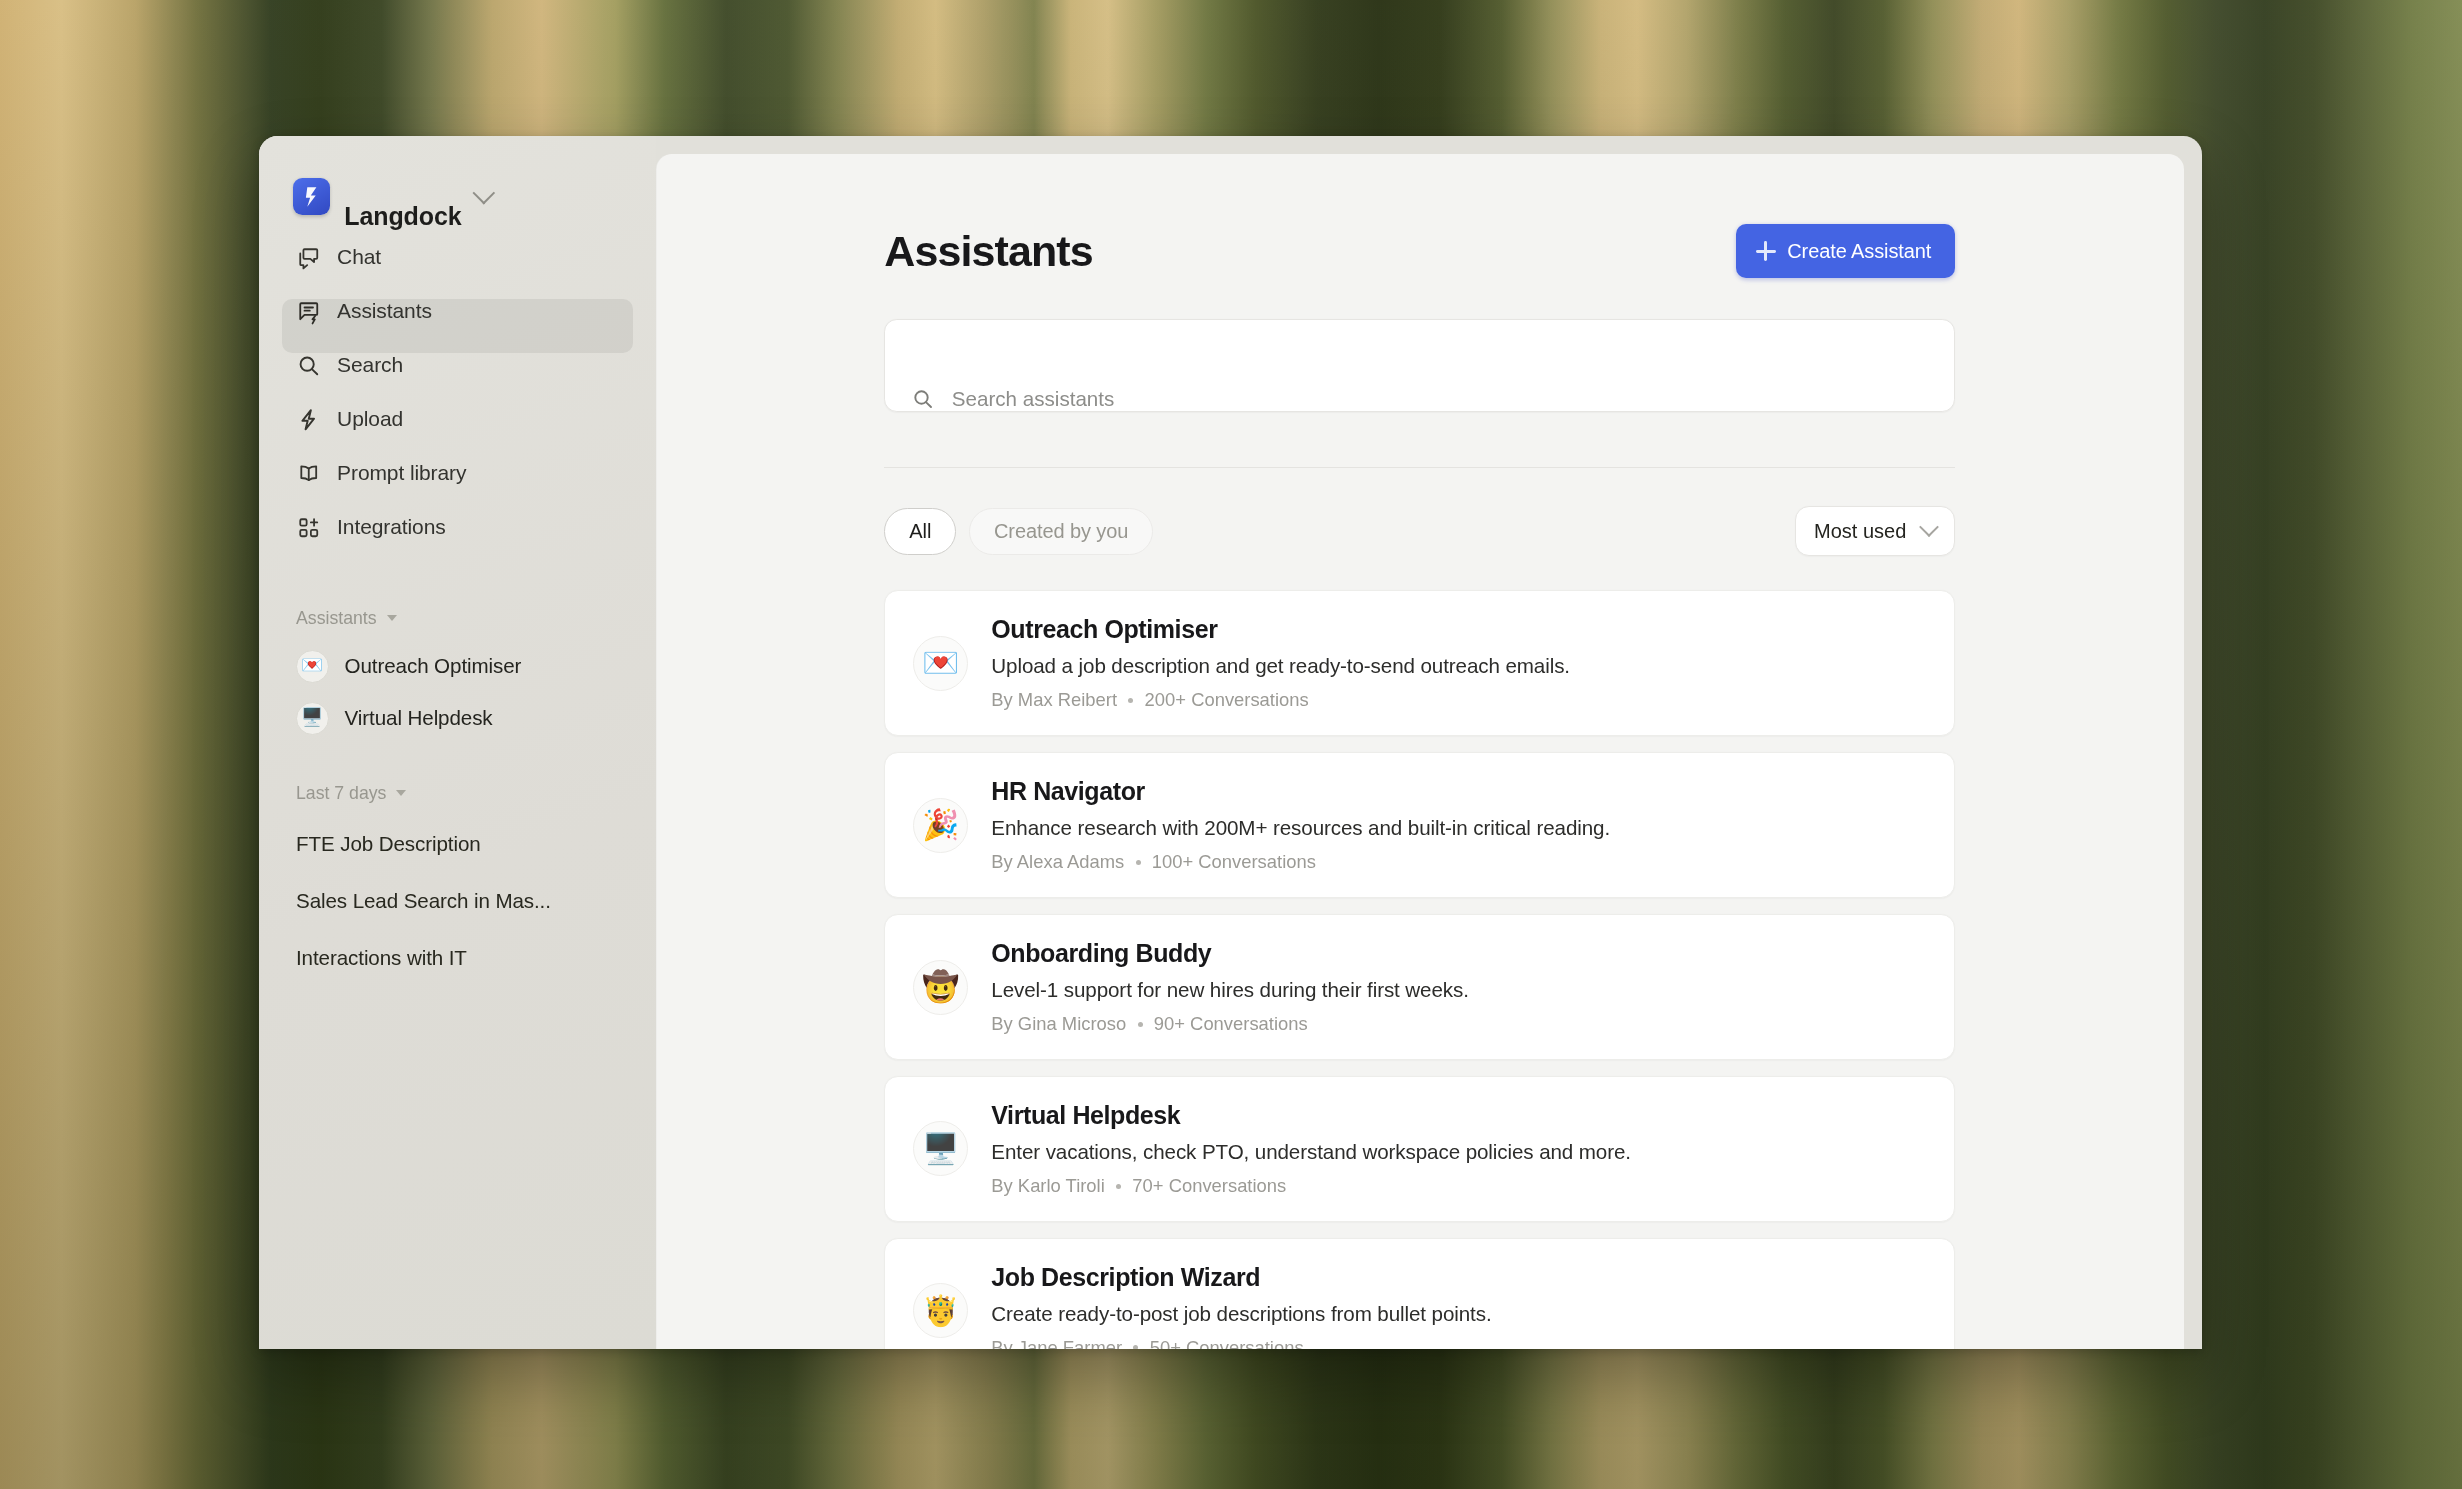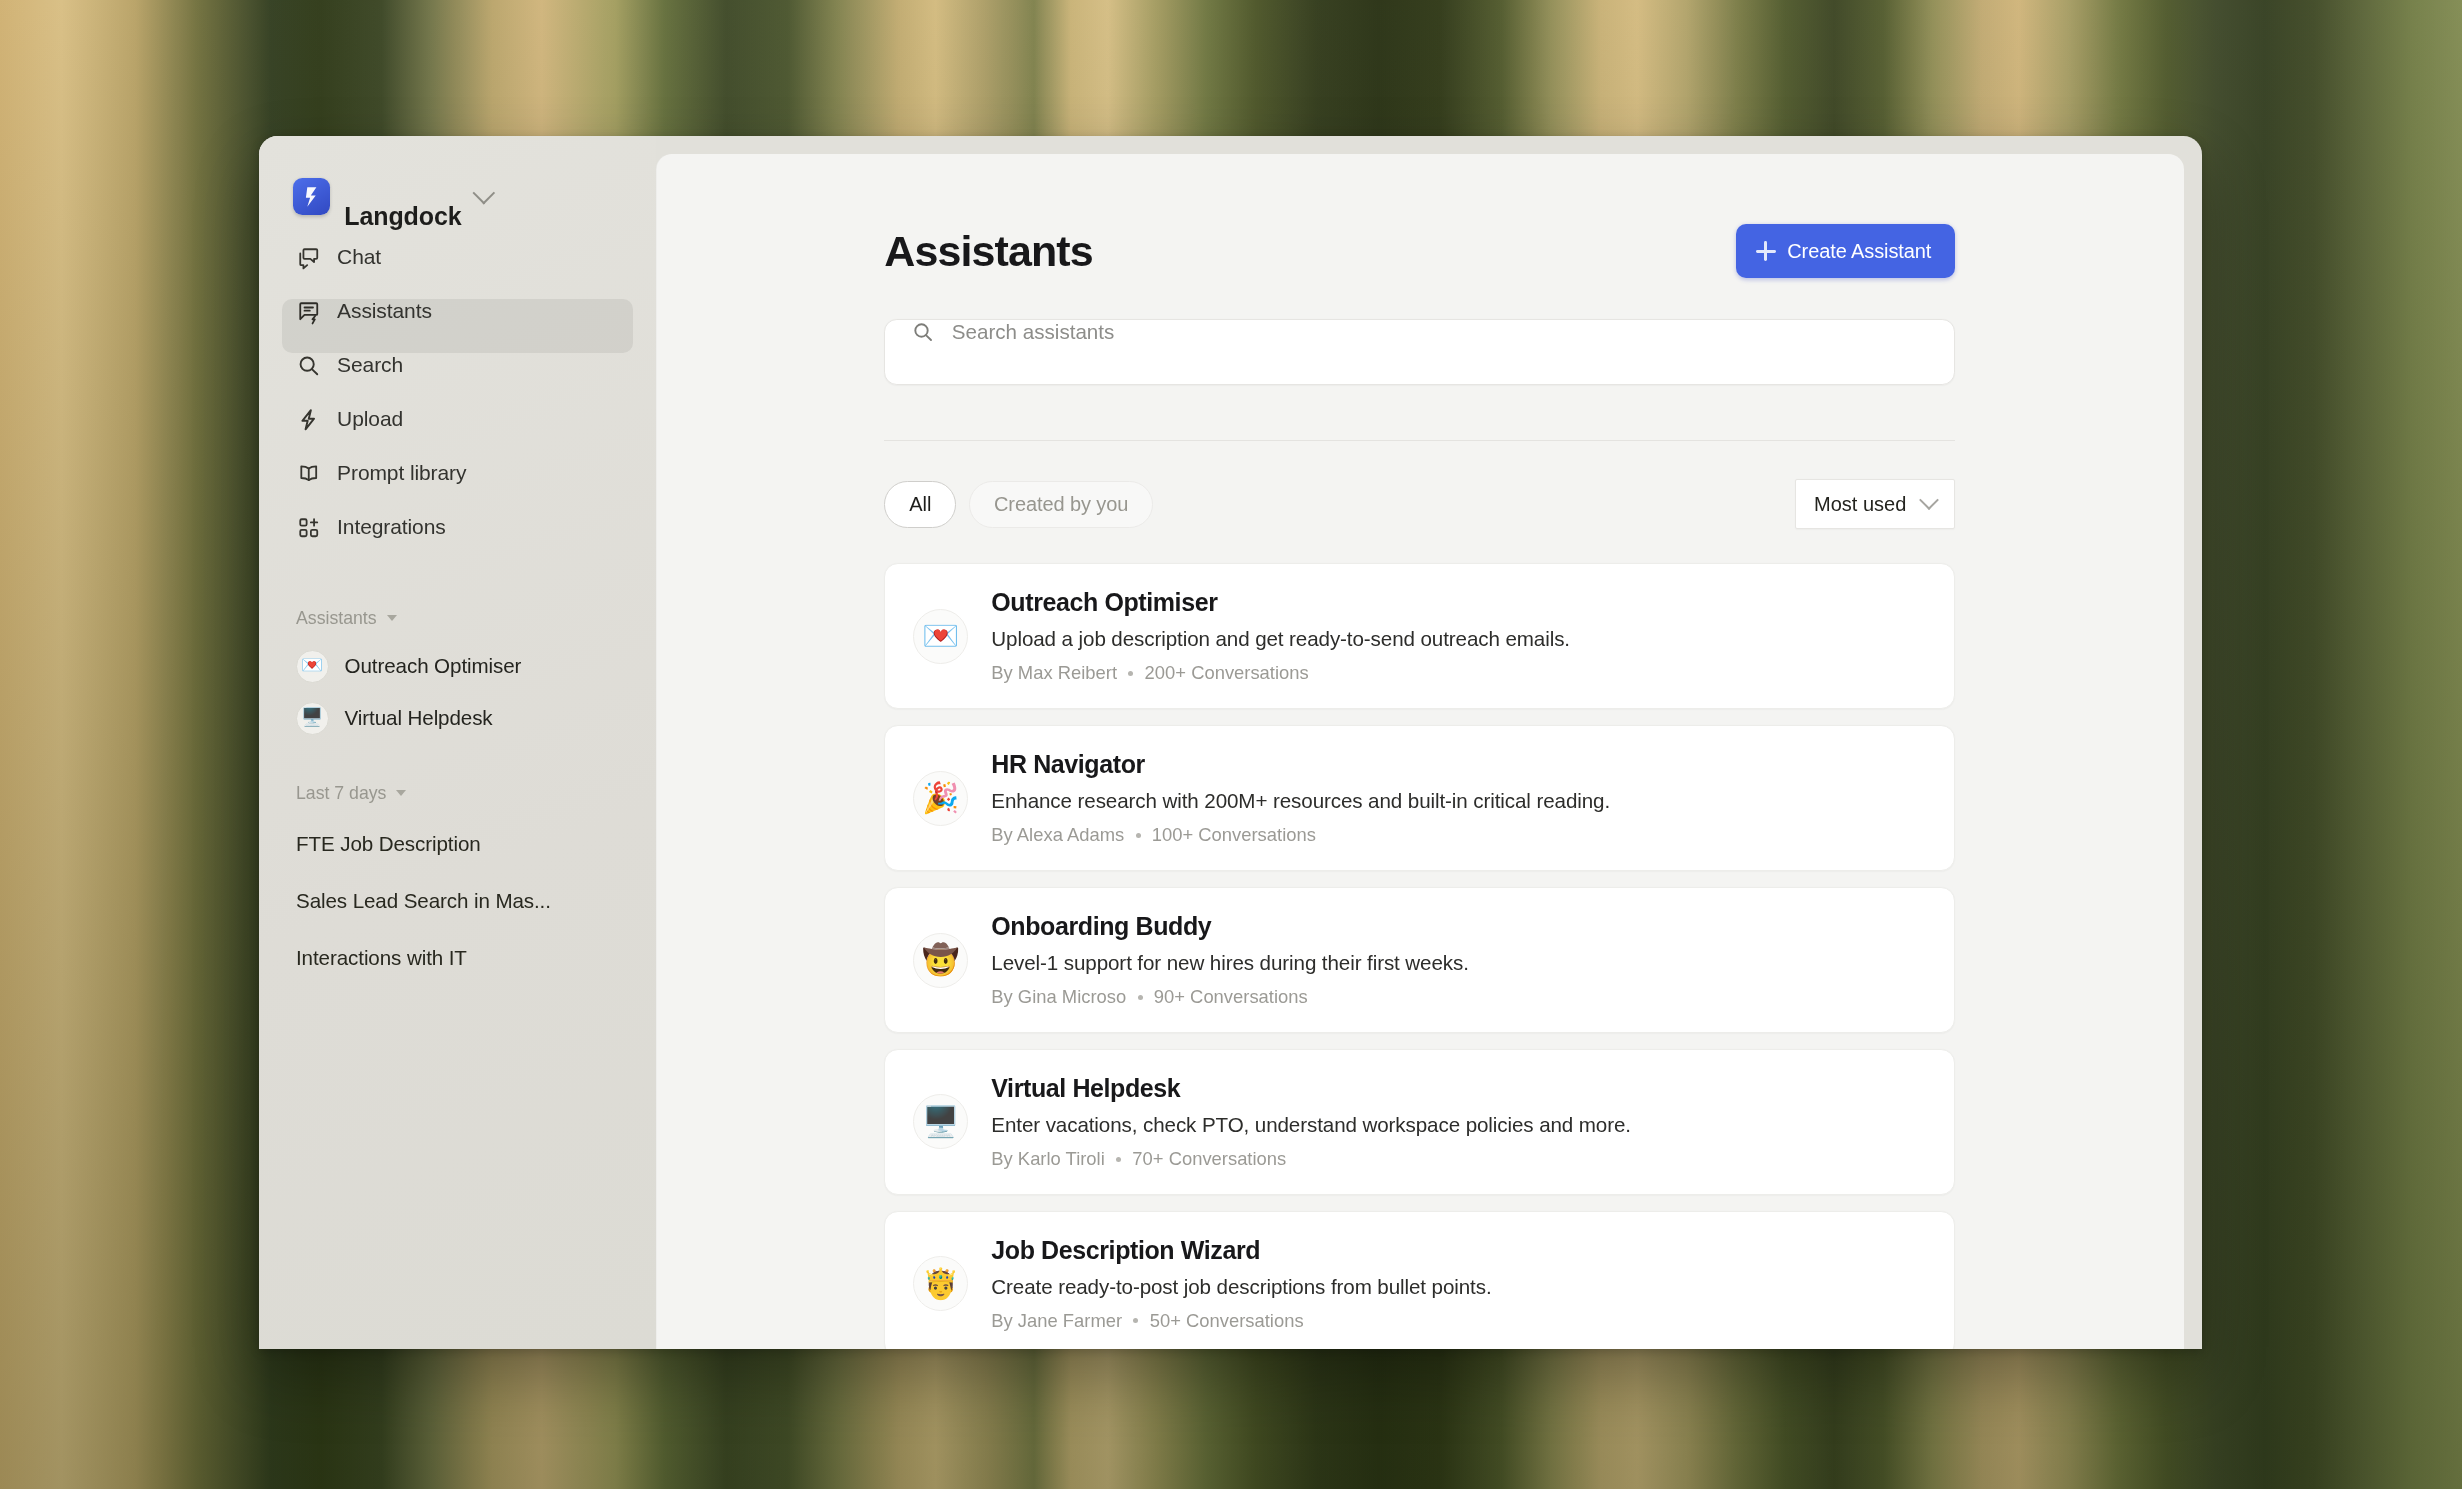--- a/index.html
+++ b/index.html
@@ -164,23 +164,23 @@
     height:54px; padding:0 24px 0 20px;
     font-size:20px; font-family:inherit; letter-spacing:-0.1px;
     cursor:pointer; box-shadow:0 1.4px 4.3px rgba(50,70,200,.28);
   }
   .plus { width:20px; height:20px; position:relative; flex:0 0 20px; opacity:.85; }
   .plus:before,.plus:after{content:"";position:absolute;background:#fff;border-radius:1.4px;}
   .plus:before{left:0;top:8.5px;width:20px;height:2.8px;}
   .plus:after{top:0;left:8.5px;height:20px;width:2.8px;}
 
   .searchbar {
-    margin-top:41px; height:66px; background:#fff;
+    margin-top:41px; height:93px; background:#fff;
     border:0.7px solid #e6e5e2; border-radius:12.8px;
-    display:flex; align-items:flex-start; gap:17px; padding:0 25.5px;
+    display:flex; align-items:flex-end; gap:17px; padding:0 25.5px;
     box-shadow:0 0.7px 1.4px rgba(0,0,0,0.035);
     cursor:text;
   }
   .searchbar input {
     border:none; outline:none; background:transparent;
     font-family:inherit; font-size:20.6px; color:#2a2a28; flex:1;
   }
   .searchbar input::placeholder { color:#8d8d8a; }
 
   .divider { height:0.7px; background:#e4e3e0; margin-top:55px; }
@@ -189,21 +189,21 @@
   .chips { display:flex; gap:12.8px; }
   .chip {
     height:47px; padding:0 24px; border-radius:23.4px;
     display:flex; align-items:center; font-size:20px;
     font-family:inherit; cursor:pointer; letter-spacing:-0.1px;
   }
   .chip.on  { background:#fff; border:0.7px solid #cfcecb; color:#1d1d1b; }
   .chip.off { background:#f8f8f7; border:0.7px solid #ebeae8; color:#97968f; }
 
   .select {
-    height:50px; padding:0 18.4px; border-radius:2px;
+    height:50px; padding:0 18.4px; border-radius:14px;
     background:#fff; border:0.7px solid #e6e5e2;
     display:flex; align-items:center; gap:15.6px;
     font-size:20px; color:#24241f; cursor:pointer;
     box-shadow:0 0.7px 1.4px rgba(0,0,0,0.03);
   }
   .chev {
     width:14px;height:14px;border-right:2.1px solid #a6a5a0;border-bottom:2.1px solid #a6a5a0;
     transform:rotate(45deg) translate(-2.8px,-2.8px);
   }
   .chev-lg {

